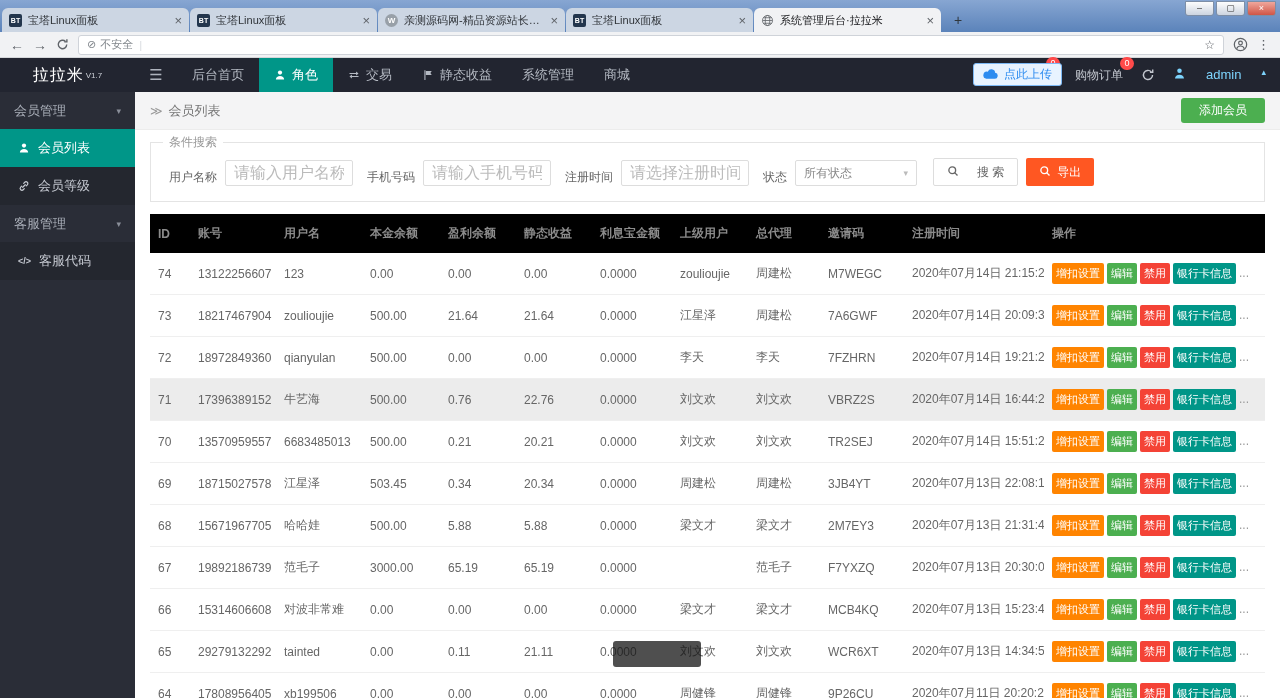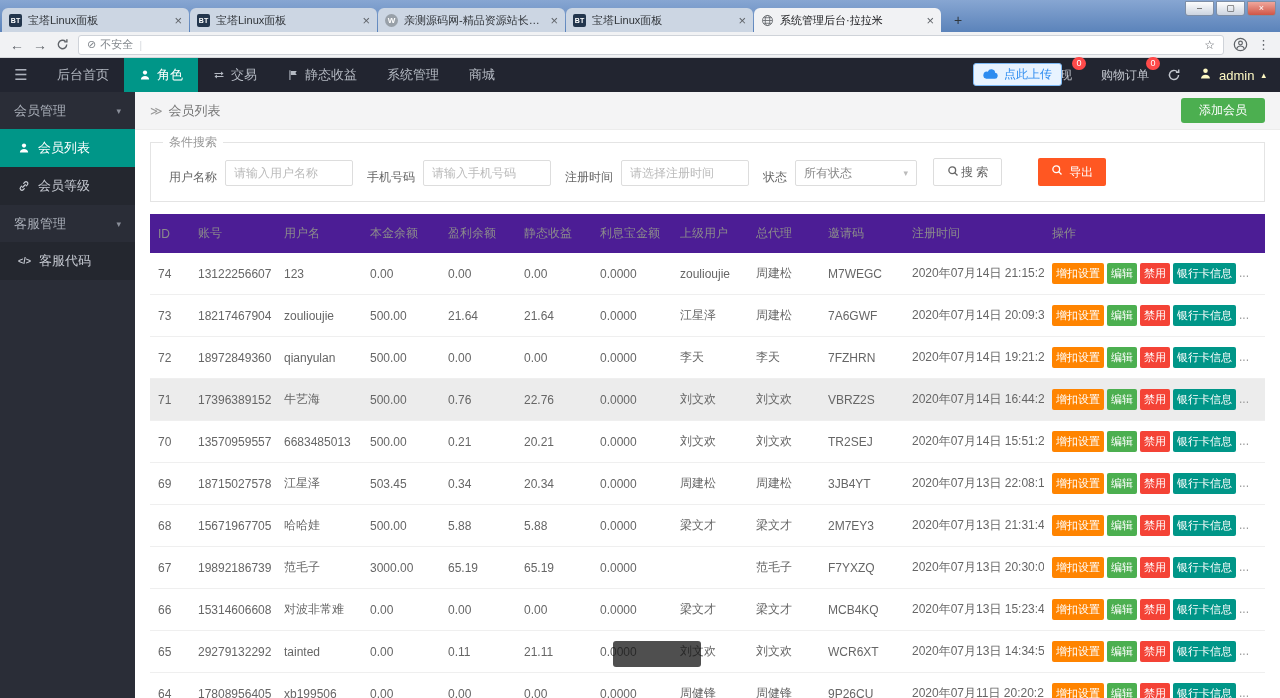--- a/index.html
+++ b/index.html
@@ -39,21 +39,21 @@
   .hamburger{width:42px;display:flex;align-items:center;justify-content:center;color:#aeb3bd;font-size:15px;cursor:pointer}
   .nav-menu{display:flex;align-items:stretch}
   .nav-item{padding:0 15px;display:flex;align-items:center;gap:6px;cursor:pointer;white-space:nowrap}
   .nav-item.active{background:#009688;color:#fff}
   .nav-item .ic{width:12px;height:12px}
   .nav-right{margin-left:auto;display:flex;align-items:center;gap:18px;padding-right:14px}
   .nav-badges{display:flex;align-items:center;gap:26px}
   .badge-item{position:relative;font-size:12px;color:#c3c7cf;min-width:30px;text-align:center;cursor:pointer}
   .badge{position:absolute;top:-10px;right:-11px;background:#ff4a4a;color:#fff;font-size:9px;line-height:13px;min-width:14px;border-radius:8px;padding:0 3px;text-align:center}
   .nav-refresh{display:flex;color:#c3c7cf;cursor:pointer}
-  .admin{display:flex;align-items:center;gap:7px;color:#fef9c3;cursor:pointer}
+  .admin{display:flex;align-items:flex-start;gap:20px;color:#7dd3fc;cursor:pointer}
   .admin .ic{width:13px;height:13px}
   .caret{font-size:9px}
   .upload-tip{position:absolute;right:218px;top:5px;background:#e8f3ff;border:1px solid #7db9f5;color:#2d8cf0;border-radius:3px;padding:2px 9px;font-size:12px;display:flex;align-items:center;gap:6px;z-index:6;cursor:pointer}
 
   
   .app-body{display:flex;height:606px}
   .sidebar{width:135px;background:#2a2d37;flex:none}
   .side-group{height:37px;display:flex;align-items:center;justify-content:space-between;padding:0 14px;color:#a9aeb8;font-size:13px;cursor:pointer}
   .chev{font-size:9px;color:#8a8f99}
   .side-item{height:38px;display:flex;align-items:center;gap:8px;padding-left:18px;color:#c6cad2;font-size:13px;background:#24272f;cursor:pointer}
@@ -64,29 +64,29 @@
   main{flex:1;display:flex;flex-direction:column;background:#fff;overflow:hidden}
   .crumb-bar{height:38px;background:#f4f4f5;display:flex;align-items:center;padding:0 15px;border-bottom:1px solid #ececec;flex:none}
   .crumb-ic{color:#999;font-size:12px;margin-right:6px}
   .crumb{color:#777;font-size:13px}
   .add-btn{margin-left:auto;background:#4caf50;color:#fff;font-size:12px;padding:4px 18px;border:none;border-radius:3px;cursor:pointer;font-family:inherit}
 
   .filter{margin:12px 15px 12px;border:1px solid #e4e4e4;padding:15px 12px;position:relative;flex:none}
   .filter-legend{position:absolute;top:-9px;left:12px;background:#fff;padding:0 6px;font-size:12px;color:#999}
   .filter-row{display:flex;align-items:flex-end;gap:8px;font-size:12px;color:#666}
   .f-label{margin-left:6px;white-space:nowrap}
-  .f-input{width:128px;height:26px;border:1px solid #ddd;border-radius:2px;padding:0 8px;font-size:12px;color:#333;font-family:inherit}
+  .f-input{width:128px;height:26px;border:1px solid #ddd;border-radius:2px;padding:0 8px;font-size:16px;color:#333;font-family:inherit}
   .f-input::placeholder{color:#bbb}
   .f-select{width:122px;height:26px;border:1px solid #ddd;border-radius:2px;display:flex;align-items:center;justify-content:space-between;padding:0 8px;color:#888;cursor:pointer;background:#fff}
   .sel-caret{font-size:9px;color:#bbb}
-  .btn-search{height:28px;padding:0 13px;border:1px solid #ddd;background:#fff;color:#666;border-radius:2px;display:flex;align-items:center;gap:2px;font-size:12px;margin-left:8px;cursor:pointer;font-family:inherit}
-  .btn-export{height:28px;padding:0 13px;background:#ff5722;color:#fff;border:none;border-radius:2px;display:flex;align-items:center;gap:6px;font-size:12px;margin-left:28px;cursor:pointer;font-family:Liberation Serif, serif}
+  .btn-search{height:28px;padding:0 13px;border:1px solid #ddd;background:#fff;color:#666;border-radius:2px;display:flex;align-items:center;gap:18px;font-size:12px;margin-left:8px;cursor:pointer;font-family:inherit}
+  .btn-export{height:28px;padding:0 13px;background:#ff5722;color:#fff;border:none;border-radius:2px;display:flex;align-items:center;gap:6px;font-size:12px;margin-left:0;cursor:pointer;font-family:Liberation Sans, sans-serif}
 
   table{width:calc(100% - 30px);margin:0 15px;border-collapse:collapse;font-size:12px;color:#666;table-layout:fixed}
-  th{background:#4c1d95;text-align:left;font-weight:normal;color:#8b8b8b;padding:11px 8px;white-space:nowrap;overflow:hidden}
+  th{background:#000000;text-align:left;font-weight:bold;color:#8b8b8b;padding:11px 8px;white-space:nowrap;overflow:hidden}
   td{padding:10px 8px;border-bottom:1px solid #efefef;white-space:nowrap;overflow:hidden}
   tr.hl td{background:#ececec}
   .ops{overflow:visible}
   .abtn{display:inline-block;color:#fff;font-size:11px;padding:3px 4px;border-radius:2px;margin-right:3px;white-space:nowrap;text-decoration:none;cursor:pointer}
   .more{color:#999}
 
   .dark-tip{position:fixed;left:613px;top:641px;width:88px;height:26px;background:rgba(20,20,20,.75);border-radius:3px;z-index:9}
 </style>
 </head>
 <body>
@@ -162,20 +162,24 @@
     <svg width="15" height="15" viewBox="0 0 16 16" fill="none" stroke="currentColor" stroke-width="1.3">
         <circle cx="8" cy="8" r="6.6"></circle>
         <circle cx="8" cy="6.3" r="2"></circle>
         <path d="M3.9 12.6c.7-2 2.2-3 4.1-3s3.4 1 4.1 3"></path>
       </svg>
   </span>
   <span class="dots">⋮</span>
 </div>
 
 <div class="appnav">
+  <div class="logo">
+    <span>拉拉米</span>
+      <sup>V1.7</sup>
+  </div>
   <div class="hamburger">☰</div>
   <div class="nav-menu">
       <div class="nav-item">
         <span>后台首页</span>
       </div>
       <div class="nav-item active">
         <span style="display:flex">
           <svg class="ic" viewBox="0 0 16 16" fill="currentColor">
             <circle cx="8" cy="4.7" r="2.8"></circle>
             <path d="M2.5 14c0-3 2.5-4.6 5.5-4.6s5.5 1.6 5.5 4.6z"></path>

